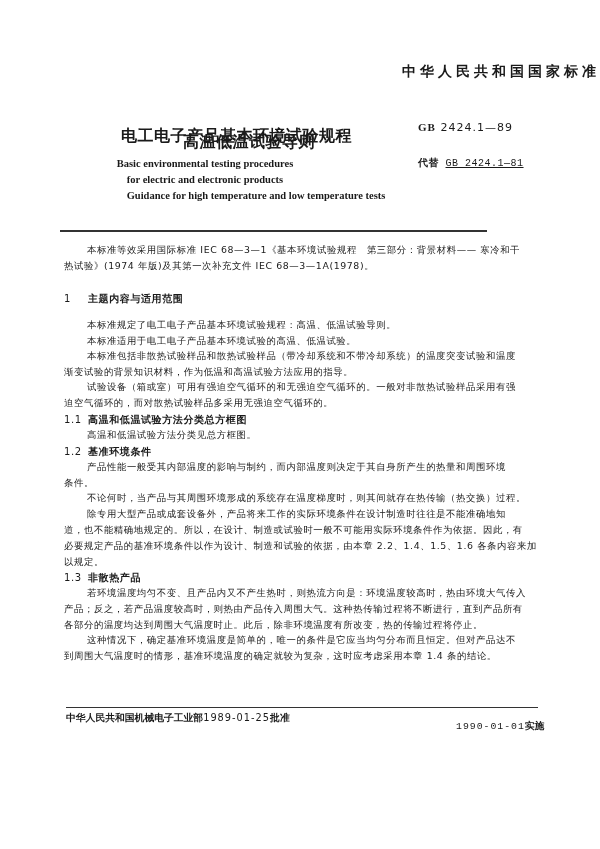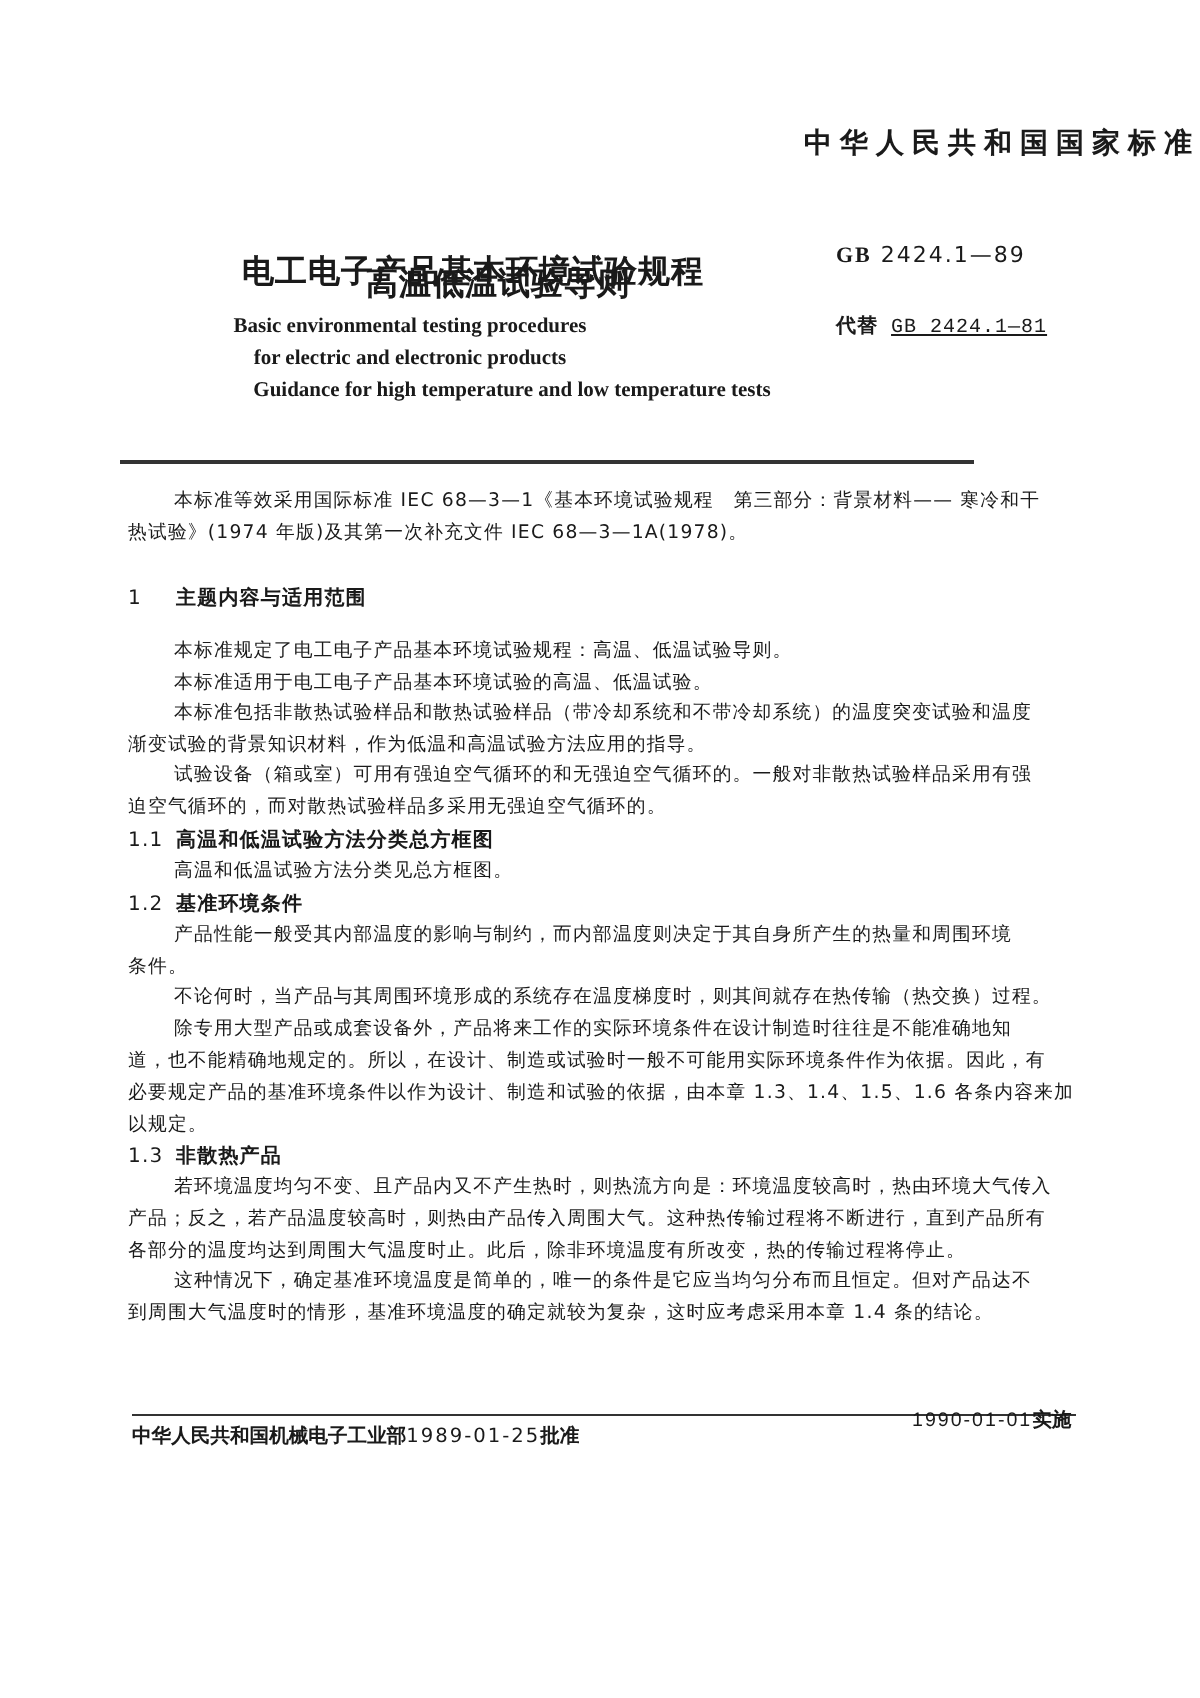--- a/index.html
+++ b/index.html
@@ -23,21 +23,21 @@
   .rule { position: absolute; height: 1.5px; background: #333; }
   .top-rule { left: 60px; top: 230px; width: 427px; }
   .foot-rule { left: 66px; top: 707px; width: 472px; height: 1.2px; }
   .line { position: absolute; white-space: nowrap; font-family: "DejaVu Sans", sans-serif; font-size: 9.4px; letter-spacing: 0.6px; }
   .ind { left: 87px; }
   .flush { left: 64px; }
   .heading { font-weight: bold; font-size: 10px; }
   .hnum { display: inline-block; width: 24px; font-weight: normal; }
   .footer-left { left: 66px; top: 712px; font-family: "DejaVu Sans", sans-serif; font-size: 9.8px; font-weight: bold; }
   .footer-left .date { font-weight: normal; letter-spacing: 1px; }
-  .footer-right { left: 456px; top: 704px; font-family: Liberation Sans, sans-serif; font-size: 9.8px; letter-spacing: 1px; }
+  .footer-right { left: 456px; top: 720px; font-family: Liberation Mono, monospace; font-size: 9.8px; letter-spacing: 1px; }
   .footer-right .act { font-weight: bold; letter-spacing: 0; }
 </style>
 </head>
 <body>
 
 <div class="abs nation">中华人民共和国国家标准</div>
 
 <div class="abs title-cn t1">电工电子产品基本环境试验规程</div>
 <div class="abs title-cn t2">高温低温试验导则</div>
 
@@ -76,21 +76,21 @@
 <div class="line ind" style="top:429px">高温和低温试验方法分类见总方框图。</div>
 
 <div class="line flush heading" style="top:445px">
   <span class="hnum">1.2</span><span>基准环境条件</span>
 </div>
 <div class="line ind" style="top:461px">产品性能一般受其内部温度的影响与制约，而内部温度则决定于其自身所产生的热量和周围环境</div>
 <div class="line flush" style="top:477px">条件。</div>
 <div class="line ind" style="top:492px">不论何时，当产品与其周围环境形成的系统存在温度梯度时，则其间就存在热传输（热交换）过程。</div>
 <div class="line ind" style="top:508px">除专用大型产品或成套设备外，产品将来工作的实际环境条件在设计制造时往往是不能准确地知</div>
 <div class="line flush" style="top:524px">道，也不能精确地规定的。所以，在设计、制造或试验时一般不可能用实际环境条件作为依据。因此，有</div>
-<div class="line flush" style="top:540px">必要规定产品的基准环境条件以作为设计、制造和试验的依据，由本章 1.3、1.4、1.5、1.6 各条内容来加</div>
+<div class="line flush" style="top:540px">必要规定产品的基准环境条件以作为设计、制造和试验的依据，由本章 2.2、1.4、1.5、1.6 各条内容来加</div>
 <div class="line flush" style="top:556px">以规定。</div>
 
 <div class="line flush heading" style="top:571px">
   <span class="hnum">1.3</span><span>非散热产品</span>
 </div>
 <div class="line ind" style="top:587px">若环境温度均匀不变、且产品内又不产生热时，则热流方向是：环境温度较高时，热由环境大气传入</div>
 <div class="line flush" style="top:603px">产品；反之，若产品温度较高时，则热由产品传入周围大气。这种热传输过程将不断进行，直到产品所有</div>
 <div class="line flush" style="top:619px">各部分的温度均达到周围大气温度时止。此后，除非环境温度有所改变，热的传输过程将停止。</div>
 <div class="line ind" style="top:634px">这种情况下，确定基准环境温度是简单的，唯一的条件是它应当均匀分布而且恒定。但对产品达不</div>
 <div class="line flush" style="top:650px">到周围大气温度时的情形，基准环境温度的确定就较为复杂，这时应考虑采用本章 1.4 条的结论。</div>

